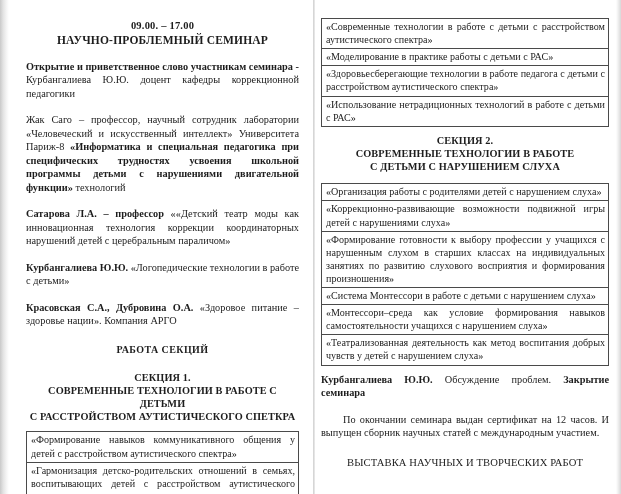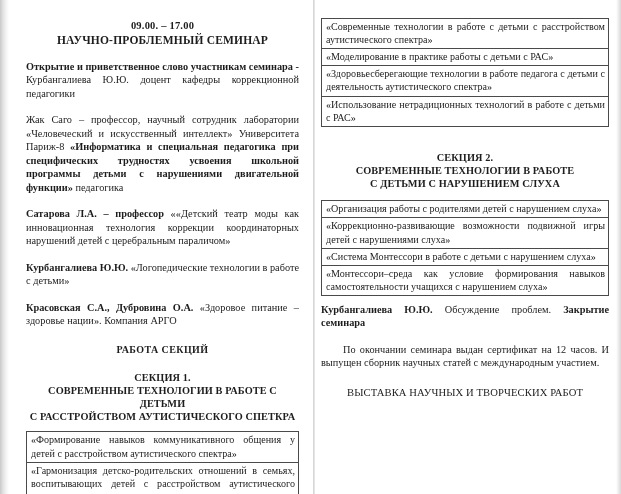--- a/index.html
+++ b/index.html
@@ -92,40 +92,40 @@
     text-indent:22px;
   }
   .expo{
     text-align:center;
     font-size:10.6px;
     line-height:1.3;
     margin:16px 0 0 0;
     letter-spacing:.1px;
   }
   .expo span{display:block;}
-  .sect2-block{margin:24px 0 10px 0;text-align:center;}
+  .sect2-block{margin:7px 0 10px 0;text-align:center;}
 </style>
 </head>
 <body>
 
 <div class="scan-wrap">
 
   <div class="page-cols">
 
     <div class="col col-left">
 
       <div class="hdr-time">09.00. – 17.00</div>
       <div class="hdr-main">НАУЧНО-ПРОБЛЕМНЫЙ СЕМИНАР</div>
 
       <p class="para">
         <span class="b">Открытие и приветственное слово участникам семинара -</span><span> Курбангалиева Ю.Ю. доцент кафедры коррекционной педагогики</span>
       </p>
 
       <p class="para">
-        <span>Жак Саго – профессор, научный сотрудник лаборатории «Человеческий и искусственный интеллект» Университета Париж-8 </span><span class="b">«Информатика и специальная педагогика при специфических трудностях усвоения школьной программы детьми с нарушениями двигательной функции»</span><span> педагогика</span>
+        <span>Жак Саго – профессор, научный сотрудник лаборатории «Человеческий и искусственный интеллект» Университета Париж-8 </span><span class="b">«Информатика и специальная педагогика при специфических трудностях усвоения школьной программы детьми с нарушениями двигательной функции»</span><span> технологий</span>
       </p>
 
       <p class="para">
         <span class="b">Сатарова Л.А. – профессор</span><span> ««Детский театр моды как инновационная технология коррекции координаторных нарушений детей с церебральным параличом»</span>
       </p>
 
       <p class="para">
         <span class="b">Курбангалиева Ю.Ю.</span><span> «Логопедические технологии в работе с детьми»</span>
       </p>
 
@@ -159,21 +159,21 @@
 
       <table class="topics">
         <tbody>
           <tr>
               <td>«Современные технологии в работе с детьми с расстройством аутистического спектра»</td>
             </tr>
           <tr>
               <td>«Моделирование в практике работы с детьми с РАС»</td>
             </tr>
           <tr>
-              <td>«Здоровьесберегающие технологии в работе педагога с детьми с деятельность аутистического спектра»</td>
+              <td>«Здоровьесберегающие технологии в работе педагога с детьми с расстройством аутистического спектра»</td>
             </tr>
           <tr>
               <td>«Использование нетрадиционных технологий в работе с детьми с РАС»</td>
             </tr>
         </tbody>
       </table>
 
       <div class="sect-head sect2-block">
         <span class="num">СЕКЦИЯ 2.</span>
         <span>СОВРЕМЕННЫЕ ТЕХНОЛОГИИ В РАБОТЕ</span><br>
@@ -182,24 +182,30 @@
 
       <table class="topics">
         <tbody>
           <tr>
               <td>«Организация работы с родителями детей с нарушением слуха»</td>
             </tr>
           <tr>
               <td>«Коррекционно-развивающие возможности подвижной игры детей с нарушениями слуха»</td>
             </tr>
           <tr>
+              <td>«Формирование готовности к выбору профессии у учащихся с нарушенным слухом в старших классах на индивидуальных занятиях по развитию слухового восприятия и формирования произношения»</td>
+            </tr>
+          <tr>
               <td>«Система Монтессори в работе с детьми с нарушением слуха»</td>
             </tr>
           <tr>
               <td>«Монтессори–среда как условие формирования навыков самостоятельности учащихся с нарушением слуха»</td>
+            </tr>
+          <tr>
+              <td>«Театрализованная деятельность как метод воспитания добрых чувств у детей с нарушением слуха»</td>
             </tr>
         </tbody>
       </table>
 
       <p class="para closing">
         <span class="b">Курбангалиева Ю.Ю.</span><span> Обсуждение проблем. </span><span class="b">Закрытие семинара</span>
       </p>
 
       <p class="final-note">По окончании семинара выдан сертификат на 12 часов. И выпущен сборник научных статей с международным участием.</p>
 

